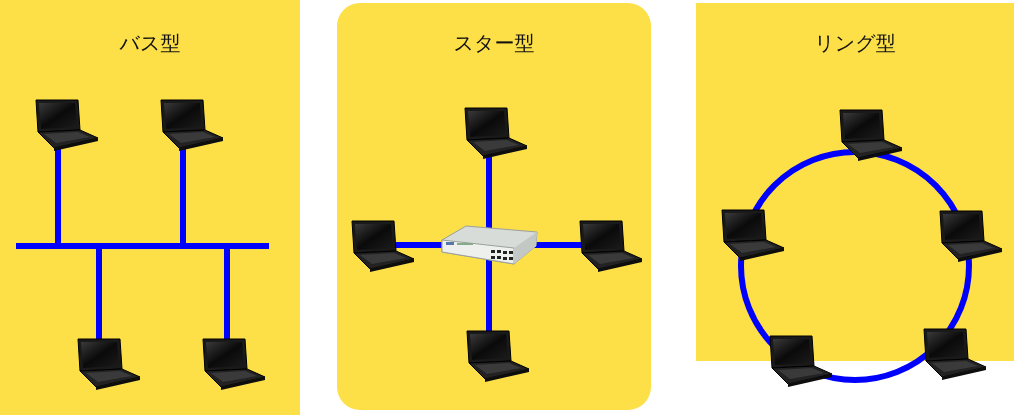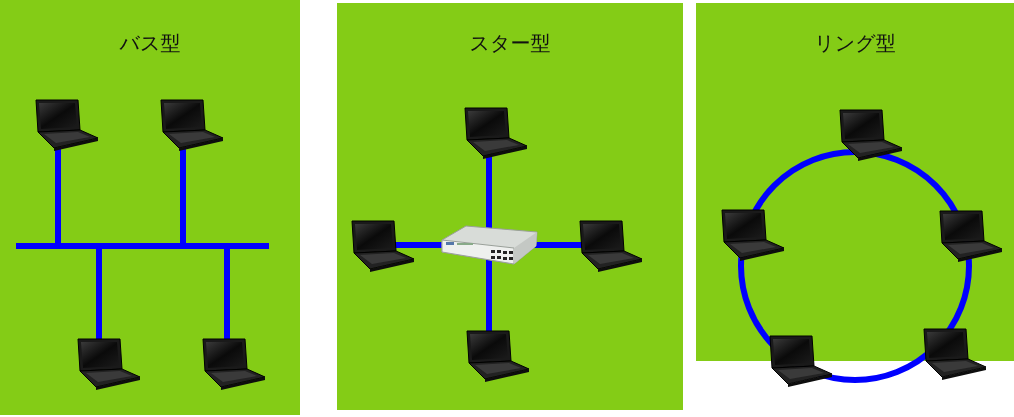--- a/index.html
+++ b/index.html
@@ -1,30 +1,30 @@
 <!DOCTYPE html>
 <html><head>
 <meta charset="utf-8">
 <style>
   html, body { margin:0; padding:0; background:#ffffff; }
   body { width:1014px; height:417px; position:relative; overflow:hidden;
          font-family:"DejaVu Sans", sans-serif; }
-  .panel { position:absolute; background:#84cc16; }
+  .panel { position:absolute; background:#fde047; }
   .title { position:absolute; left:0; right:0; text-align:center;
            font-size:20px; color:#111; top:30px; letter-spacing:0; }
   svg { position:absolute; left:0; top:0; }
 </style>
 </head>
 <body>
 
 <div class="panel" style="left:0;top:0;width:300px;height:415px;">
   <div class="title" style="top:30px;">バス型</div>
 </div>
 
-<div class="panel" style="left:337px;top:3px;width:346px;height:407px;">
+<div class="panel" style="left:337px;top:3px;width:314px;height:407px;border-radius:23px;">
   <div class="title" style="top:27px;">スター型</div>
 </div>
 
 <div class="panel" style="left:696px;top:3px;width:318px;height:358px;">
   <div class="title" style="top:27px;">リング型</div>
 </div>
 
 <svg width="1014" height="417" viewBox="0 0 1014 417">
   <defs>
     <linearGradient id="scr" x1="0" y1="0" x2="1" y2="1">

